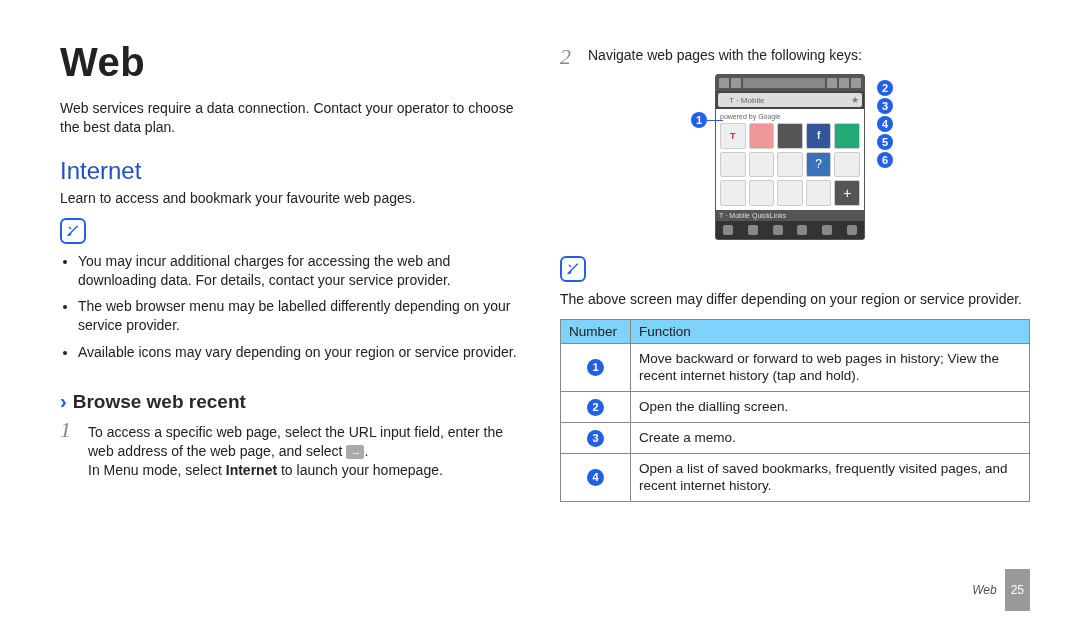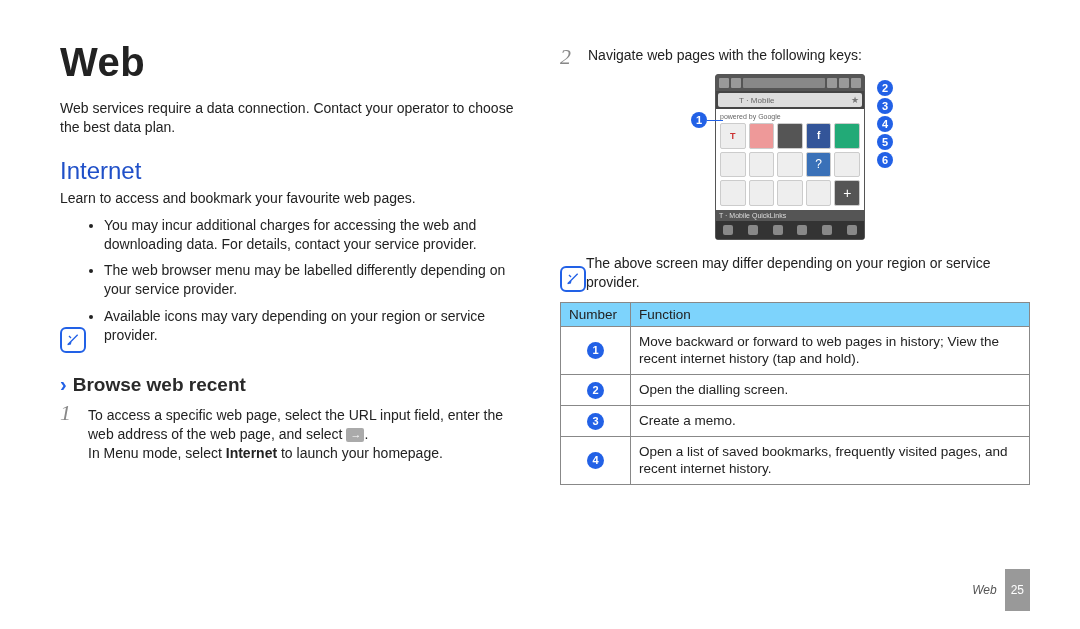--- a/index.html
+++ b/index.html
@@ -37,22 +37,24 @@
     font-weight: 500;
     margin-bottom: 4px;
   }
   .section-sub {
     font-size: 14px;
     line-height: 1.35;
     margin-bottom: 8px;
   }
   .note-row {
     display: flex;
-    align-items: flex-end;
+    align-items: flex-start;
+    gap: 8px;
     margin-bottom: 6px;
+    flex-direction: column;
   }
   .note-icon {
     width: 26px;
     height: 26px;
     border: 2px solid #2261e6;
     border-radius: 6px;
     display: flex;
     align-items: center;
     justify-content: center;
     flex-shrink: 0;
@@ -129,21 +131,21 @@
     display: flex;
     align-items: center;
     background: #555;
     height: 16px;
     padding: 0 3px;
     gap: 2px;
   }
   .tb-box { flex: 1; height: 10px; background: #888; border-radius: 1px; }
   .tb-icon { width: 10px; height: 10px; background: #999; border-radius: 1px; }
   .addr { background: #ddd; height: 14px; margin: 2px; border-radius: 2px; display:flex; align-items:center; }
-  .addr span { font-size: 8px; color: #666; padding: 0 21px; }
+  .addr span { font-size: 8px; color: #666; padding: 0 11px; }
   .addr .star { margin-left: auto; font-size: 9px; color: #777; padding-right: 3px;}
   .portal {
     background: #fff;
     padding: 4px;
   }
   .brand { font-size: 7px; color: #666; margin-bottom: 3px; }
   .grid {
     display: grid;
     grid-template-columns: repeat(5, 1fr);
     gap: 3px;

